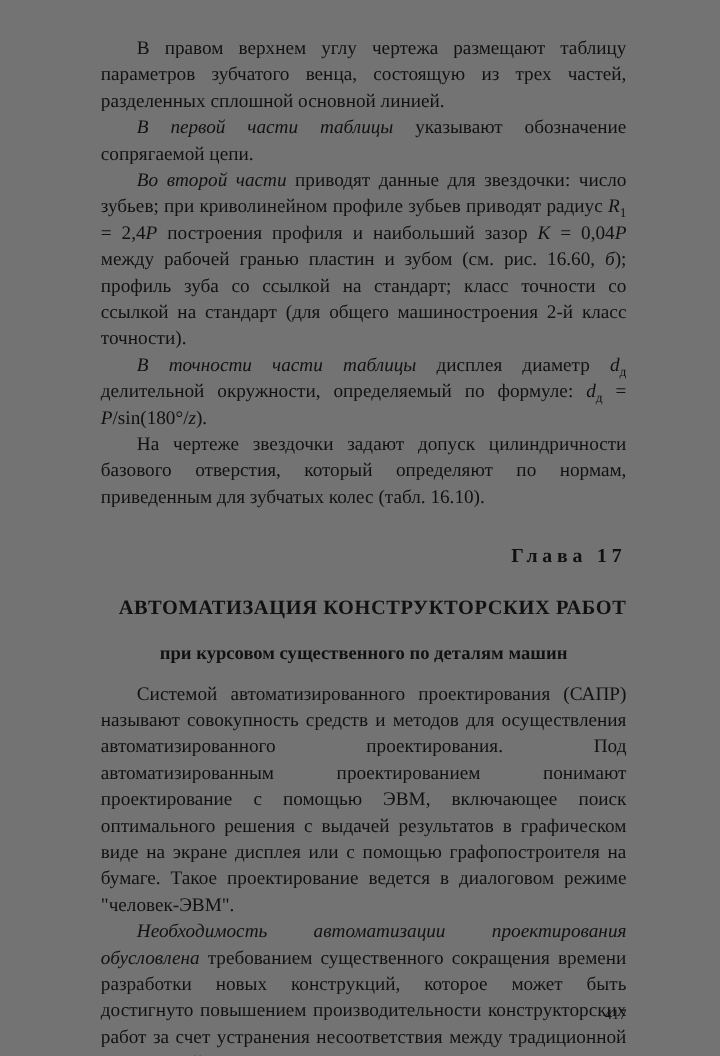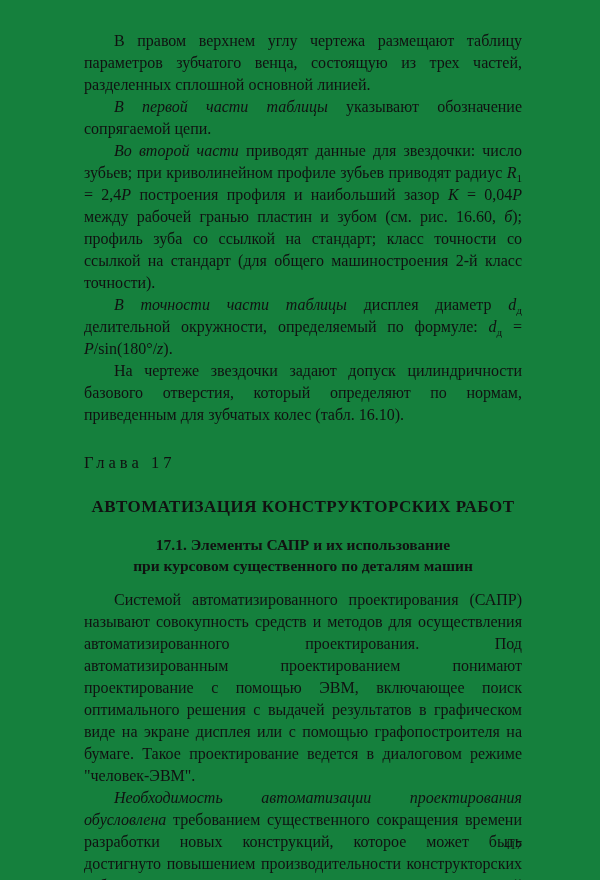--- a/index.html
+++ b/index.html
@@ -5,21 +5,21 @@
   html, body {
     margin: 0;
     padding: 0;
     background: #e9e9e7;
   }
   .page {
     position: relative;
     width: 600px;
     height: 880px;
     margin: 0 auto;
-    background: #15803d;
+    background: #737373;
     color: #111111;
     font-family: "Liberation Serif", "DejaVu Serif", serif;
     font-size: 16px;
     line-height: 22px;
     box-sizing: border-box;
     padding: 30px 78px 0 84px;
     overflow: hidden;
   }
   .text-block {
     text-align: justify;
@@ -29,28 +29,28 @@
     text-indent: 30px;
   }
   .para i {
   }
   sub {
     font-size: 70%;
     line-height: 0;
   }
   .chapter-label {
     margin: 26px 0 22px 0;
-    text-align: left;
+    text-align: right;
     font-size: 16.5px;
-    font-weight: normal;
+    font-weight: bold;
     letter-spacing: 4px;
   }
   .chapter-title {
     margin: 0 0 16px 0;
-    text-align: center;
+    text-align: right;
     font-size: 17px;
     font-weight: bold;
     letter-spacing: 0.5px;
   }
   .section-title {
     margin: 0 0 13px 0;
     text-align: center;
     font-size: 15.5px;
     font-weight: bold;
     line-height: 21px;
@@ -77,21 +77,20 @@
     <p class="para"><i>Во второй части</i><span> приводят данные для звездочки: число зубьев; при криволинейном профиле зубьев приводят радиус </span><i>R</i><sub>1</sub><span> = 2,4</span><i>P</i><span> построения профиля и наибольший зазор </span><i>K</i><span> = 0,04</span><i>P</i><span> между рабочей гранью пластин и зубом (см. рис. 16.60, </span><i>б</i><span>); профиль зуба со ссылкой на стандарт; класс точности со ссылкой на стандарт (для общего машиностроения 2-й класс точности).</span></p>
     <p class="para"><i>В точности части таблицы</i><span> дисплея диаметр </span><i>d</i><sub>д</sub><span> делительной окружности, определяемый по формуле: </span><i>d</i><sub>д</sub><span> = </span><i>P</i><span>/sin(180°/</span><i>z</i><span>).</span></p>
     <p class="para"><span>На чертеже звездочки задают допуск цилиндричности базового отверстия, который определяют по нормам, приведенным для зубчатых колес (табл. 16.10).</span></p>
   </div>
 
   <h2 class="chapter-label">Глава 17</h2>
 
   <h1 class="chapter-title">АВТОМАТИЗАЦИЯ КОНСТРУКТОРСКИХ РАБОТ</h1>
 
   <h3 class="section-title">
-    <span class="line">17.1. Элементы САПР и их использование</span>
     <span class="line">при курсовом существенного по деталям машин</span>
   </h3>
 
   <div class="text-block">
     <p class="para"><span>Системой автоматизированного проектирования (САПР) называют совокупность средств и методов для осуществления автоматизированного проектирования. Под автоматизированным проектированием понимают проектирование с помощью ЭВМ, включающее поиск оптимального решения с выдачей результатов в графическом виде на экране дисплея или с помощью графопостроителя на бумаге. Такое проектирование ведется в диалоговом режиме "человек-ЭВМ".</span></p>
     <p class="para"><i>Необходимость автоматизации проектирования обусловлена</i><span> требованием существенного сокращения времени разработки новых конструкций, которое может быть достигнуто повышением производительности конструкторских работ за счет устранения несоответствия между традиционной технологией проектирования</span></p>
   </div>
 
   <div class="page-number">417</div>
 

